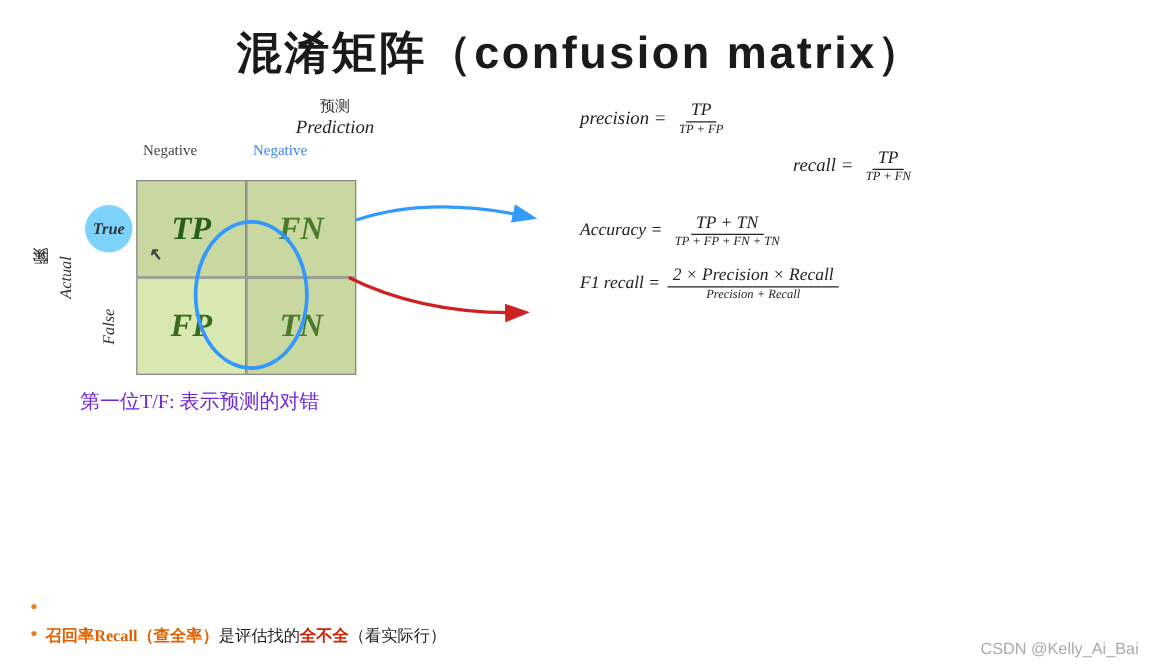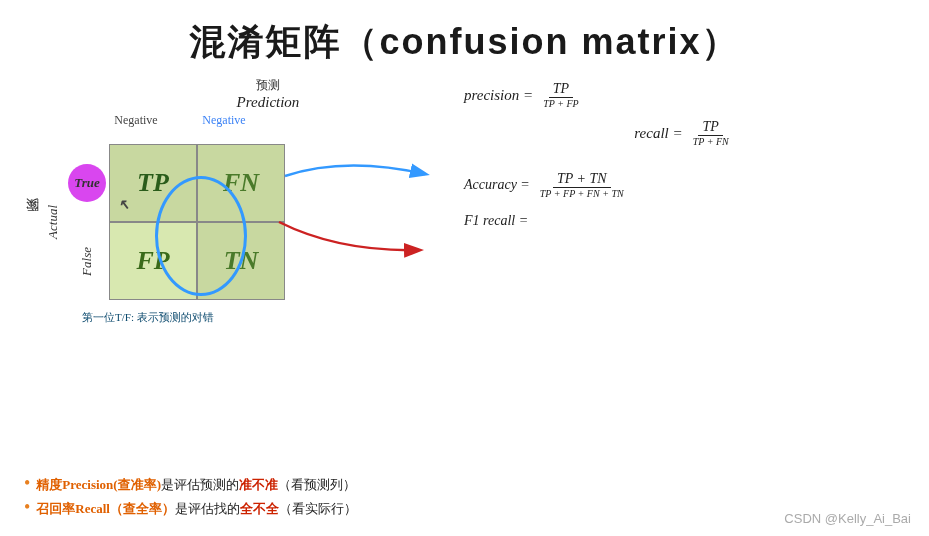--- a/index.html
+++ b/index.html
@@ -55,21 +55,21 @@
     }
     .row-label-cell {
       height: 78px;
       width: 44px;
       display: flex;
       align-items: center;
       justify-content: center;
       position: relative;
     }
     .true-label {
-      background: #d946ef;
+      background: #7dd3fc;
       border-radius: 50%;
       width: 38px;
       height: 38px;
       display: flex;
       align-items: center;
       justify-content: center;
       font-size: 13px;
       font-style: italic;
       color: #333;
       font-weight: bold;
@@ -118,23 +118,23 @@
       height: 120px;
       border: 3px solid #3399ff;
       border-radius: 50%;
       z-index: 10;
       pointer-events: none;
     }
 
     
     .notes {
       margin-top: 8px;
-      margin-left: 58px;
-      font-size: 11px;
-      color: #0c4a6e;
+      margin-left: 40px;
+      font-size: 16px;
+      color: #6d28d9;
       line-height: 1.7;
       font-family: 'SimSun', serif;
     }
 
     
     .formula-line {
       font-family: 'Times New Roman', 'STIXGeneral', serif;
       font-style: italic;
       margin-bottom: 8px;
       font-size: 15px;
@@ -315,31 +315,32 @@
       <div class="formula-line" style="margin-top:24px; font-size:14px;">
         <span><em>Accuracy</em> =</span>
         <span class="frac">
           <span class="frac-num"><em>TP</em> + <em>TN</em></span>
           <span class="frac-den"><em>TP</em> + <em>FP</em> + <em>FN</em> + <em>TN</em></span>
         </span>
       </div>
 
       <div class="formula-line" style="margin-top:14px; font-size:14px;">
         <span><em>F1 recall</em> =</span>
+        <span class="frac">
+          <span class="frac-num">2 × <em>Precision</em> × <em>Recall</em></span>
+          <span class="frac-den"><em>Precision</em> + <em>Recall</em></span>
+        </span>
       </div>
 
     </div>
   </div>
 
   <div class="bullets">
     <div class="bullet-item">
       <span class="bullet-dot">•</span>
-      <span>
-        <span class="highlight-orange">精度Precision(查准率)</span>是评估预测的<span class="highlight-red">准不准</span>（看预测列）
-      </span>
     </div>
     <div class="bullet-item">
       <span class="bullet-dot">•</span>
       <span>
         <span class="highlight-orange">召回率Recall（查全率）</span>是评估找的<span class="highlight-red">全不全</span>（看实际行）
       </span>
     </div>
   </div>
 
   <div class="watermark">CSDN @Kelly_Ai_Bai</div>

